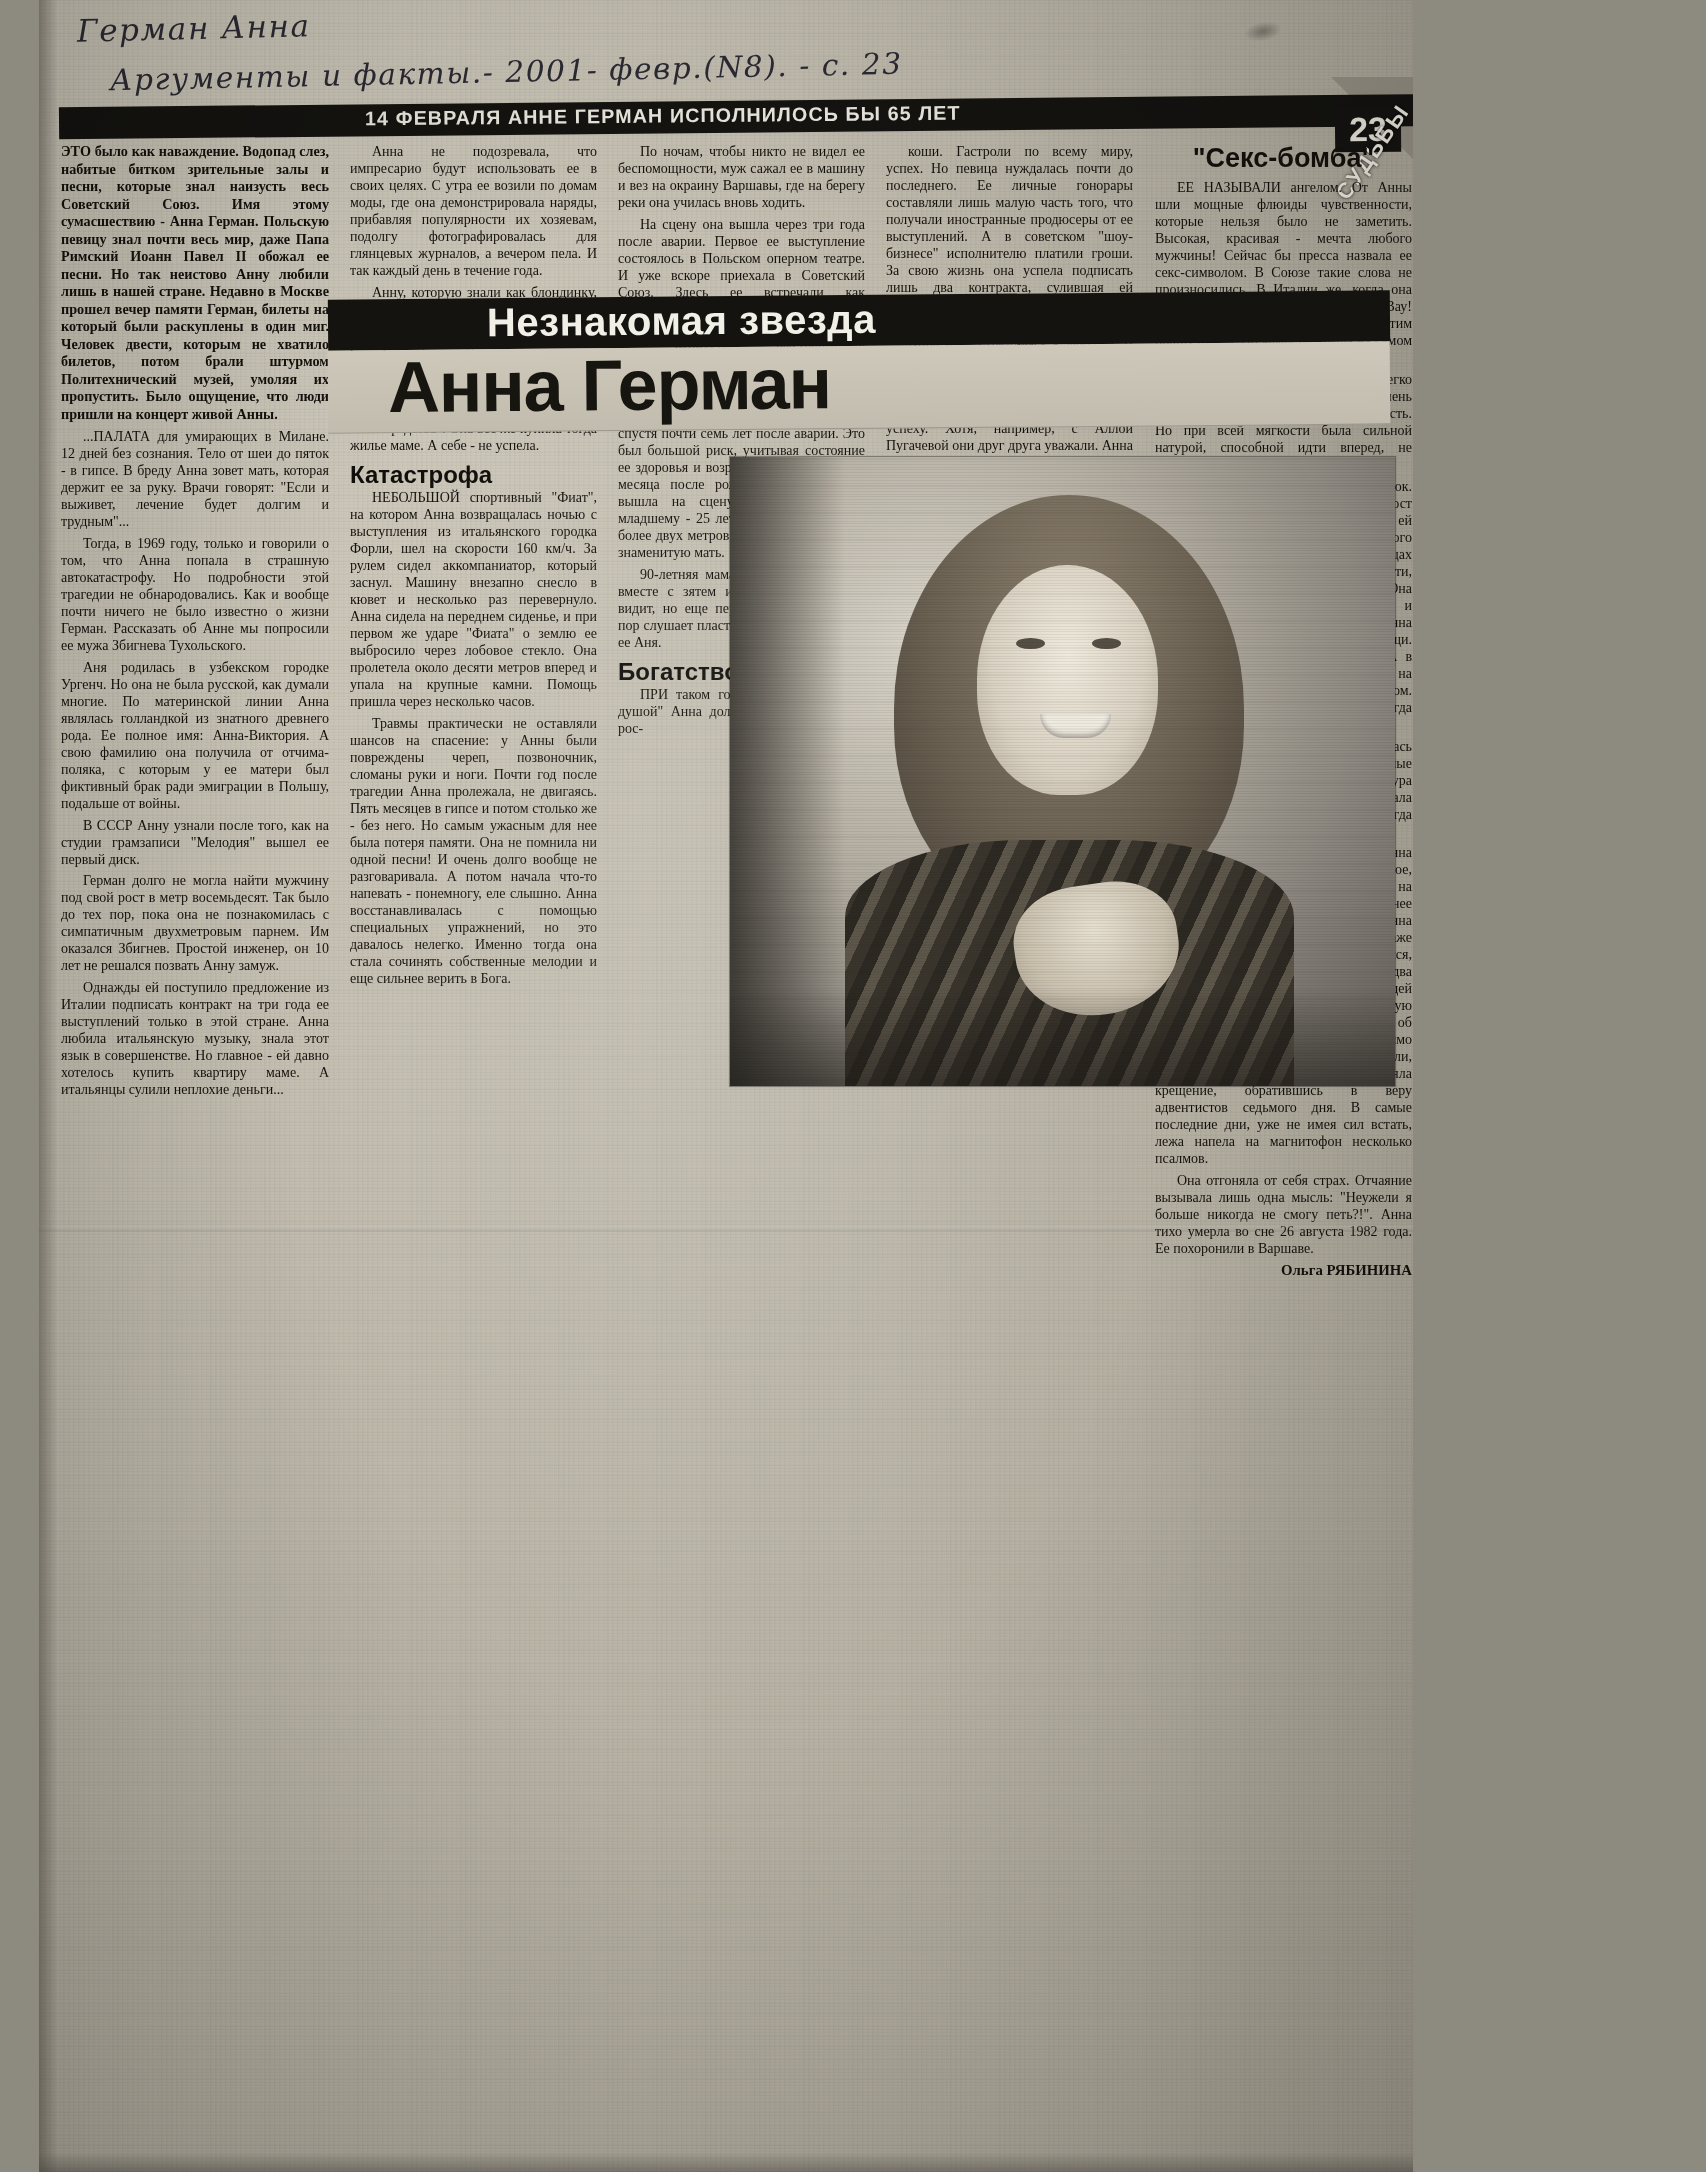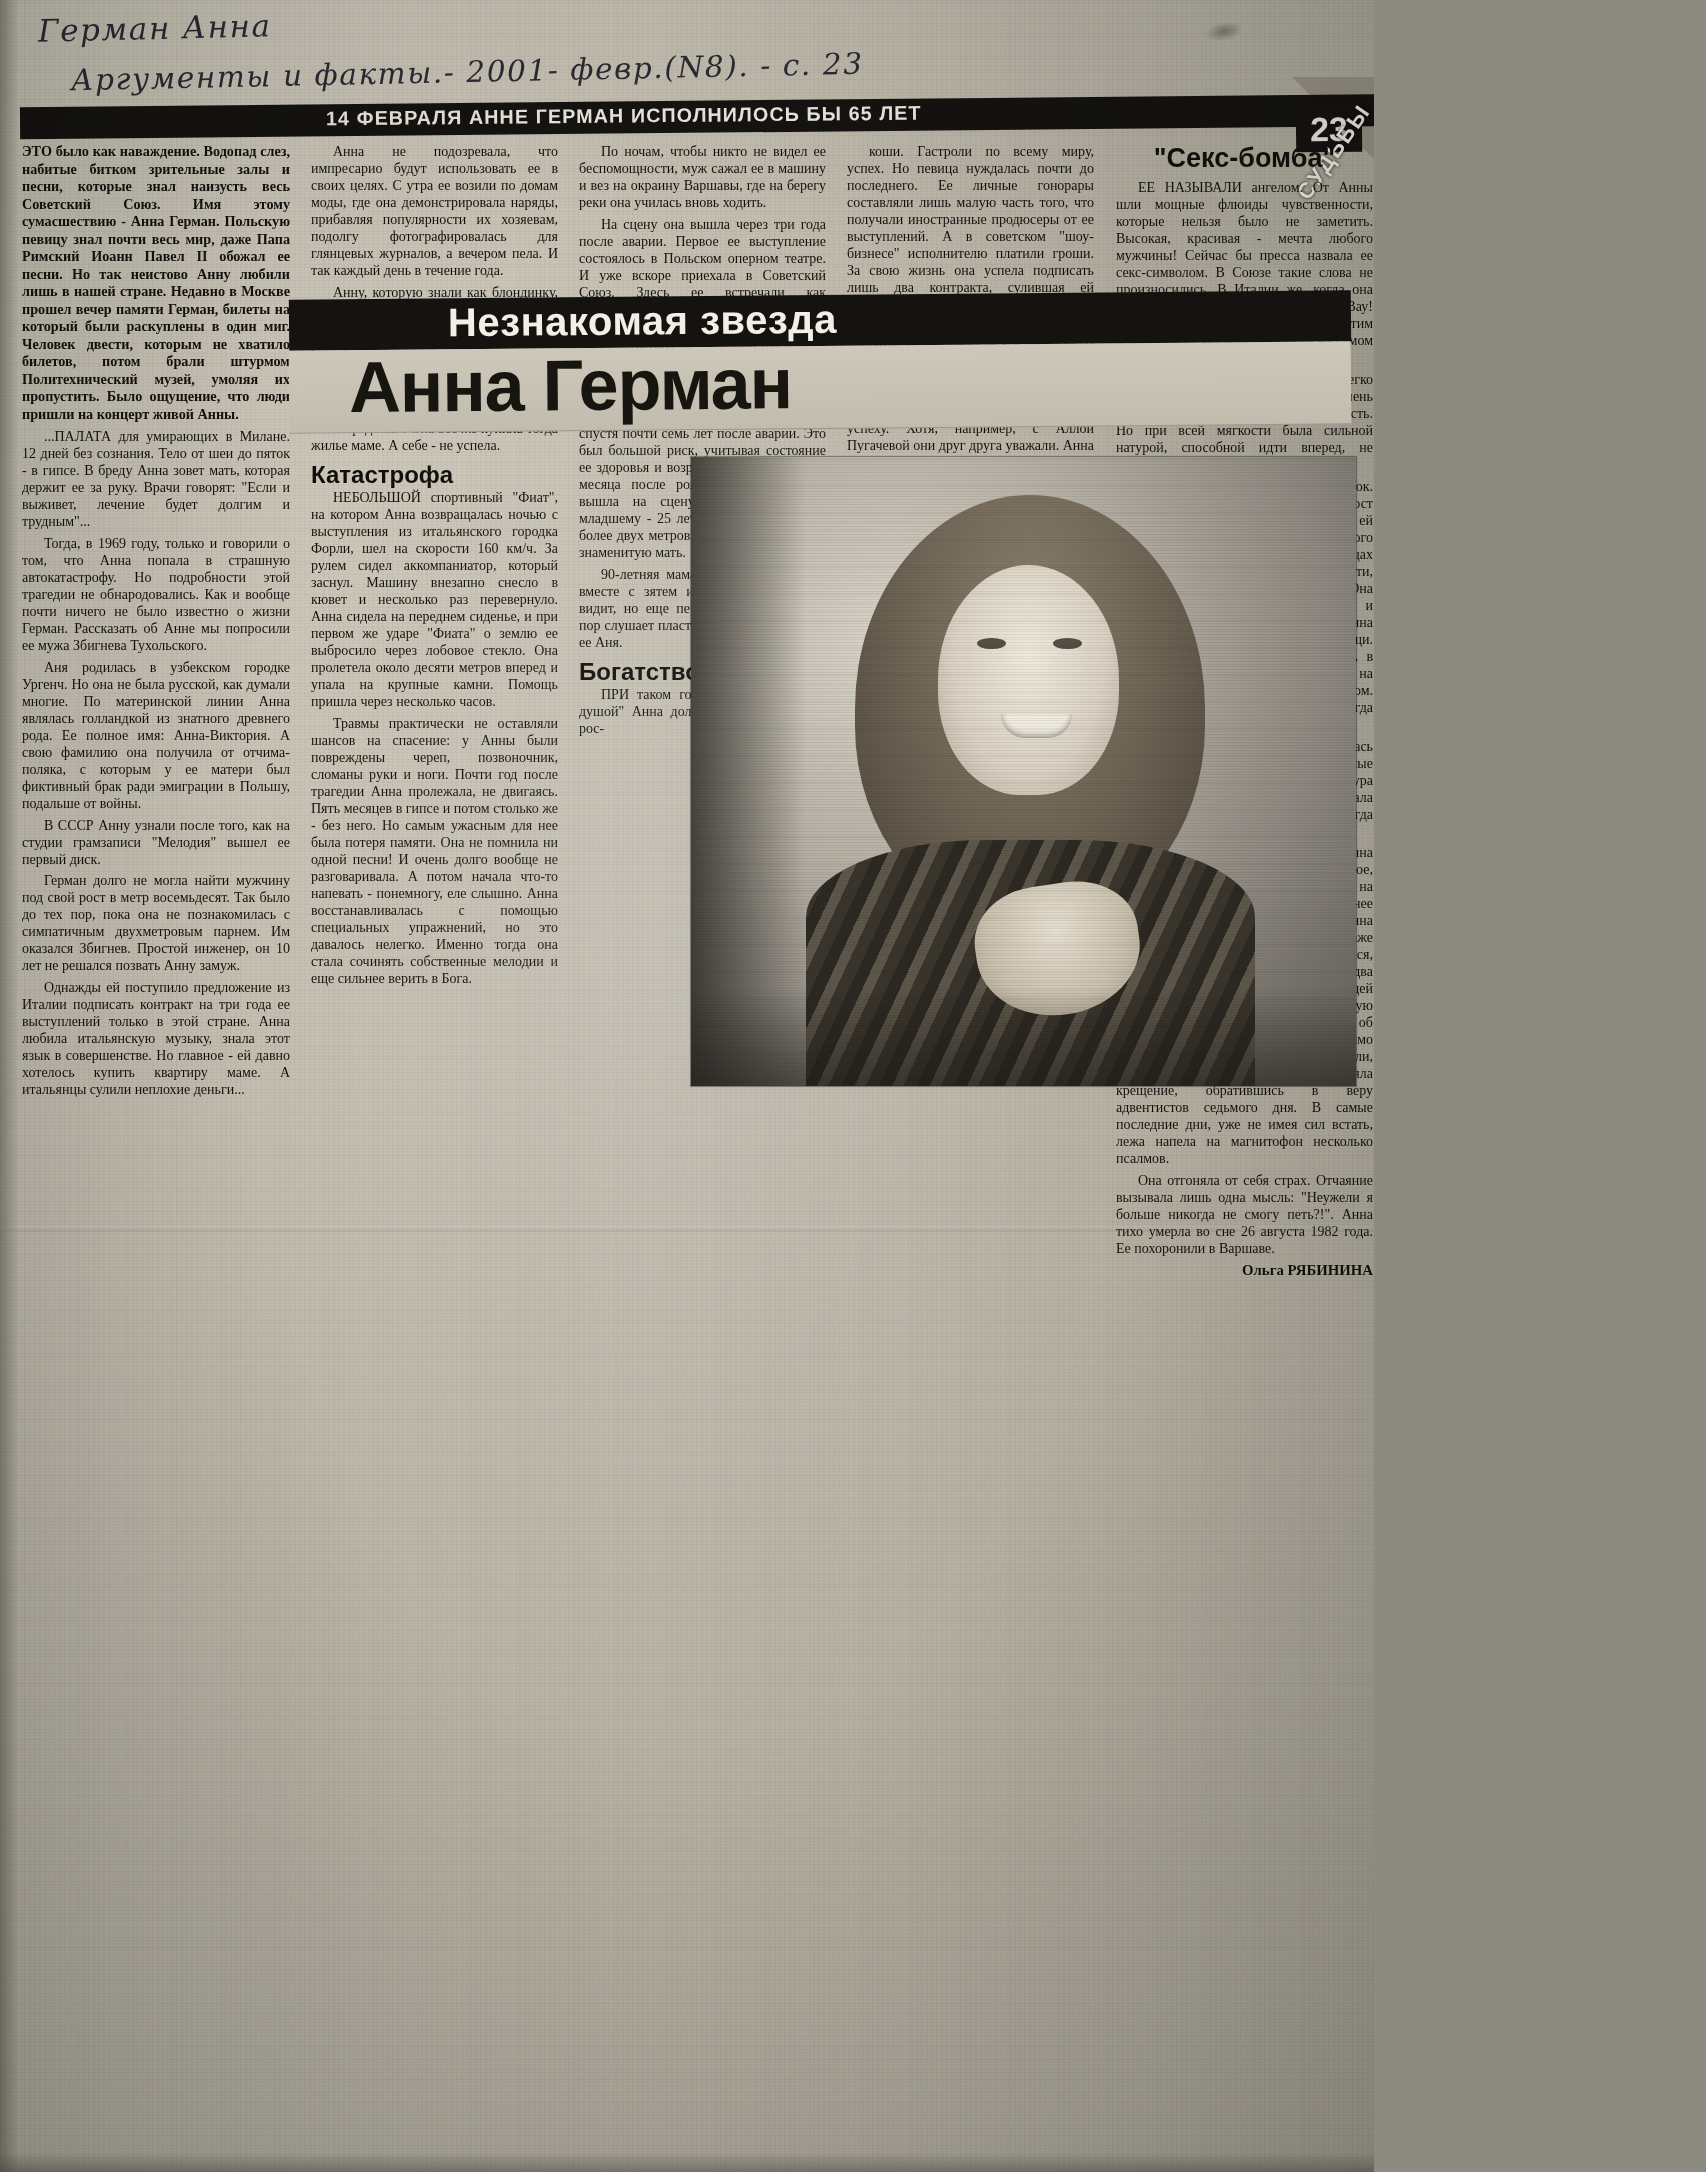--- a/index.html
+++ b/index.html
@@ -8,20 +8,21 @@
     background: #8d8a80;
   }
   .page {
     position: relative;
     width: 1374px;
     height: 2172px;
     background: #b9b4a6;
     overflow: hidden;
     font-family: "Liberation Serif", serif;
     color: #14110d;
+    margin-left: 39px;
   }
   
   .paper {
     position: absolute;
     inset: 0;
     background:
       repeating-linear-gradient(0deg, rgba(0,0,0,0.035) 0px, rgba(0,0,0,0.0) 1.6px, rgba(255,255,255,0.02) 3.3px),
       repeating-linear-gradient(90deg, rgba(0,0,0,0.03) 0px, rgba(0,0,0,0.0) 2.2px, rgba(255,255,255,0.015) 4.9px),
       radial-gradient(ellipse at 20% 15%, #cfcabc 0%, #bdb8aa 40%, #a8a395 100%);
   }

